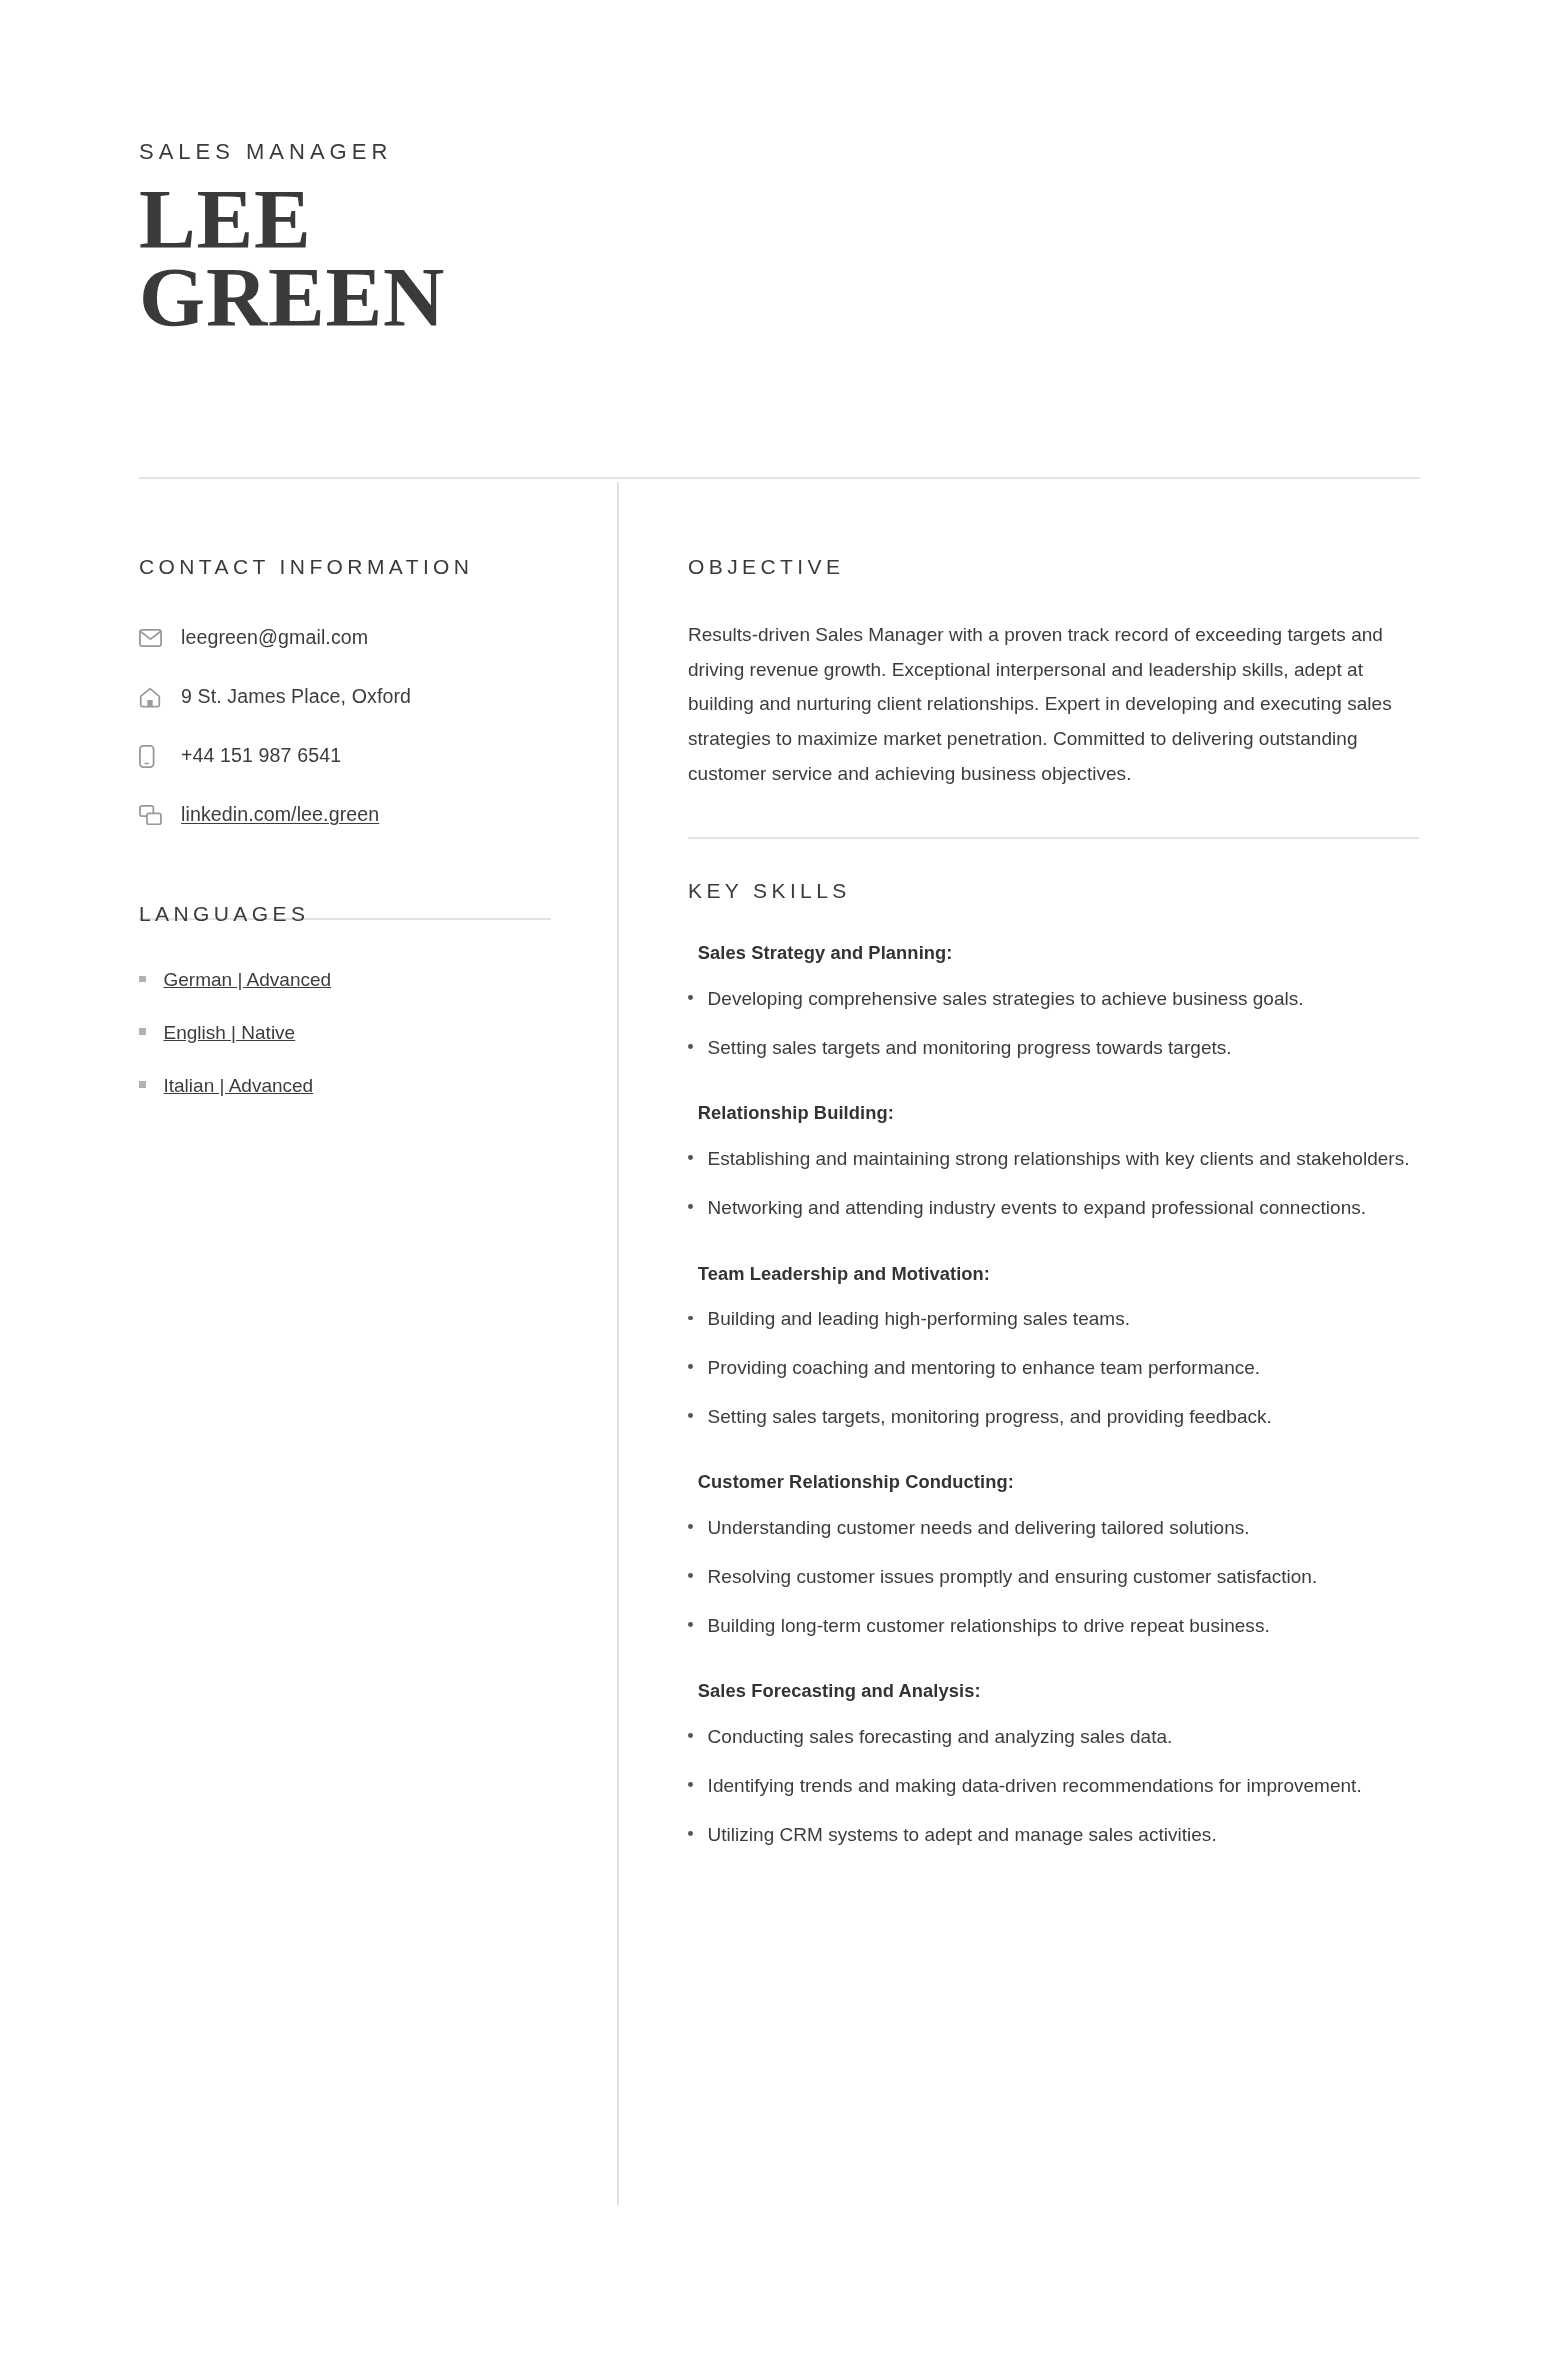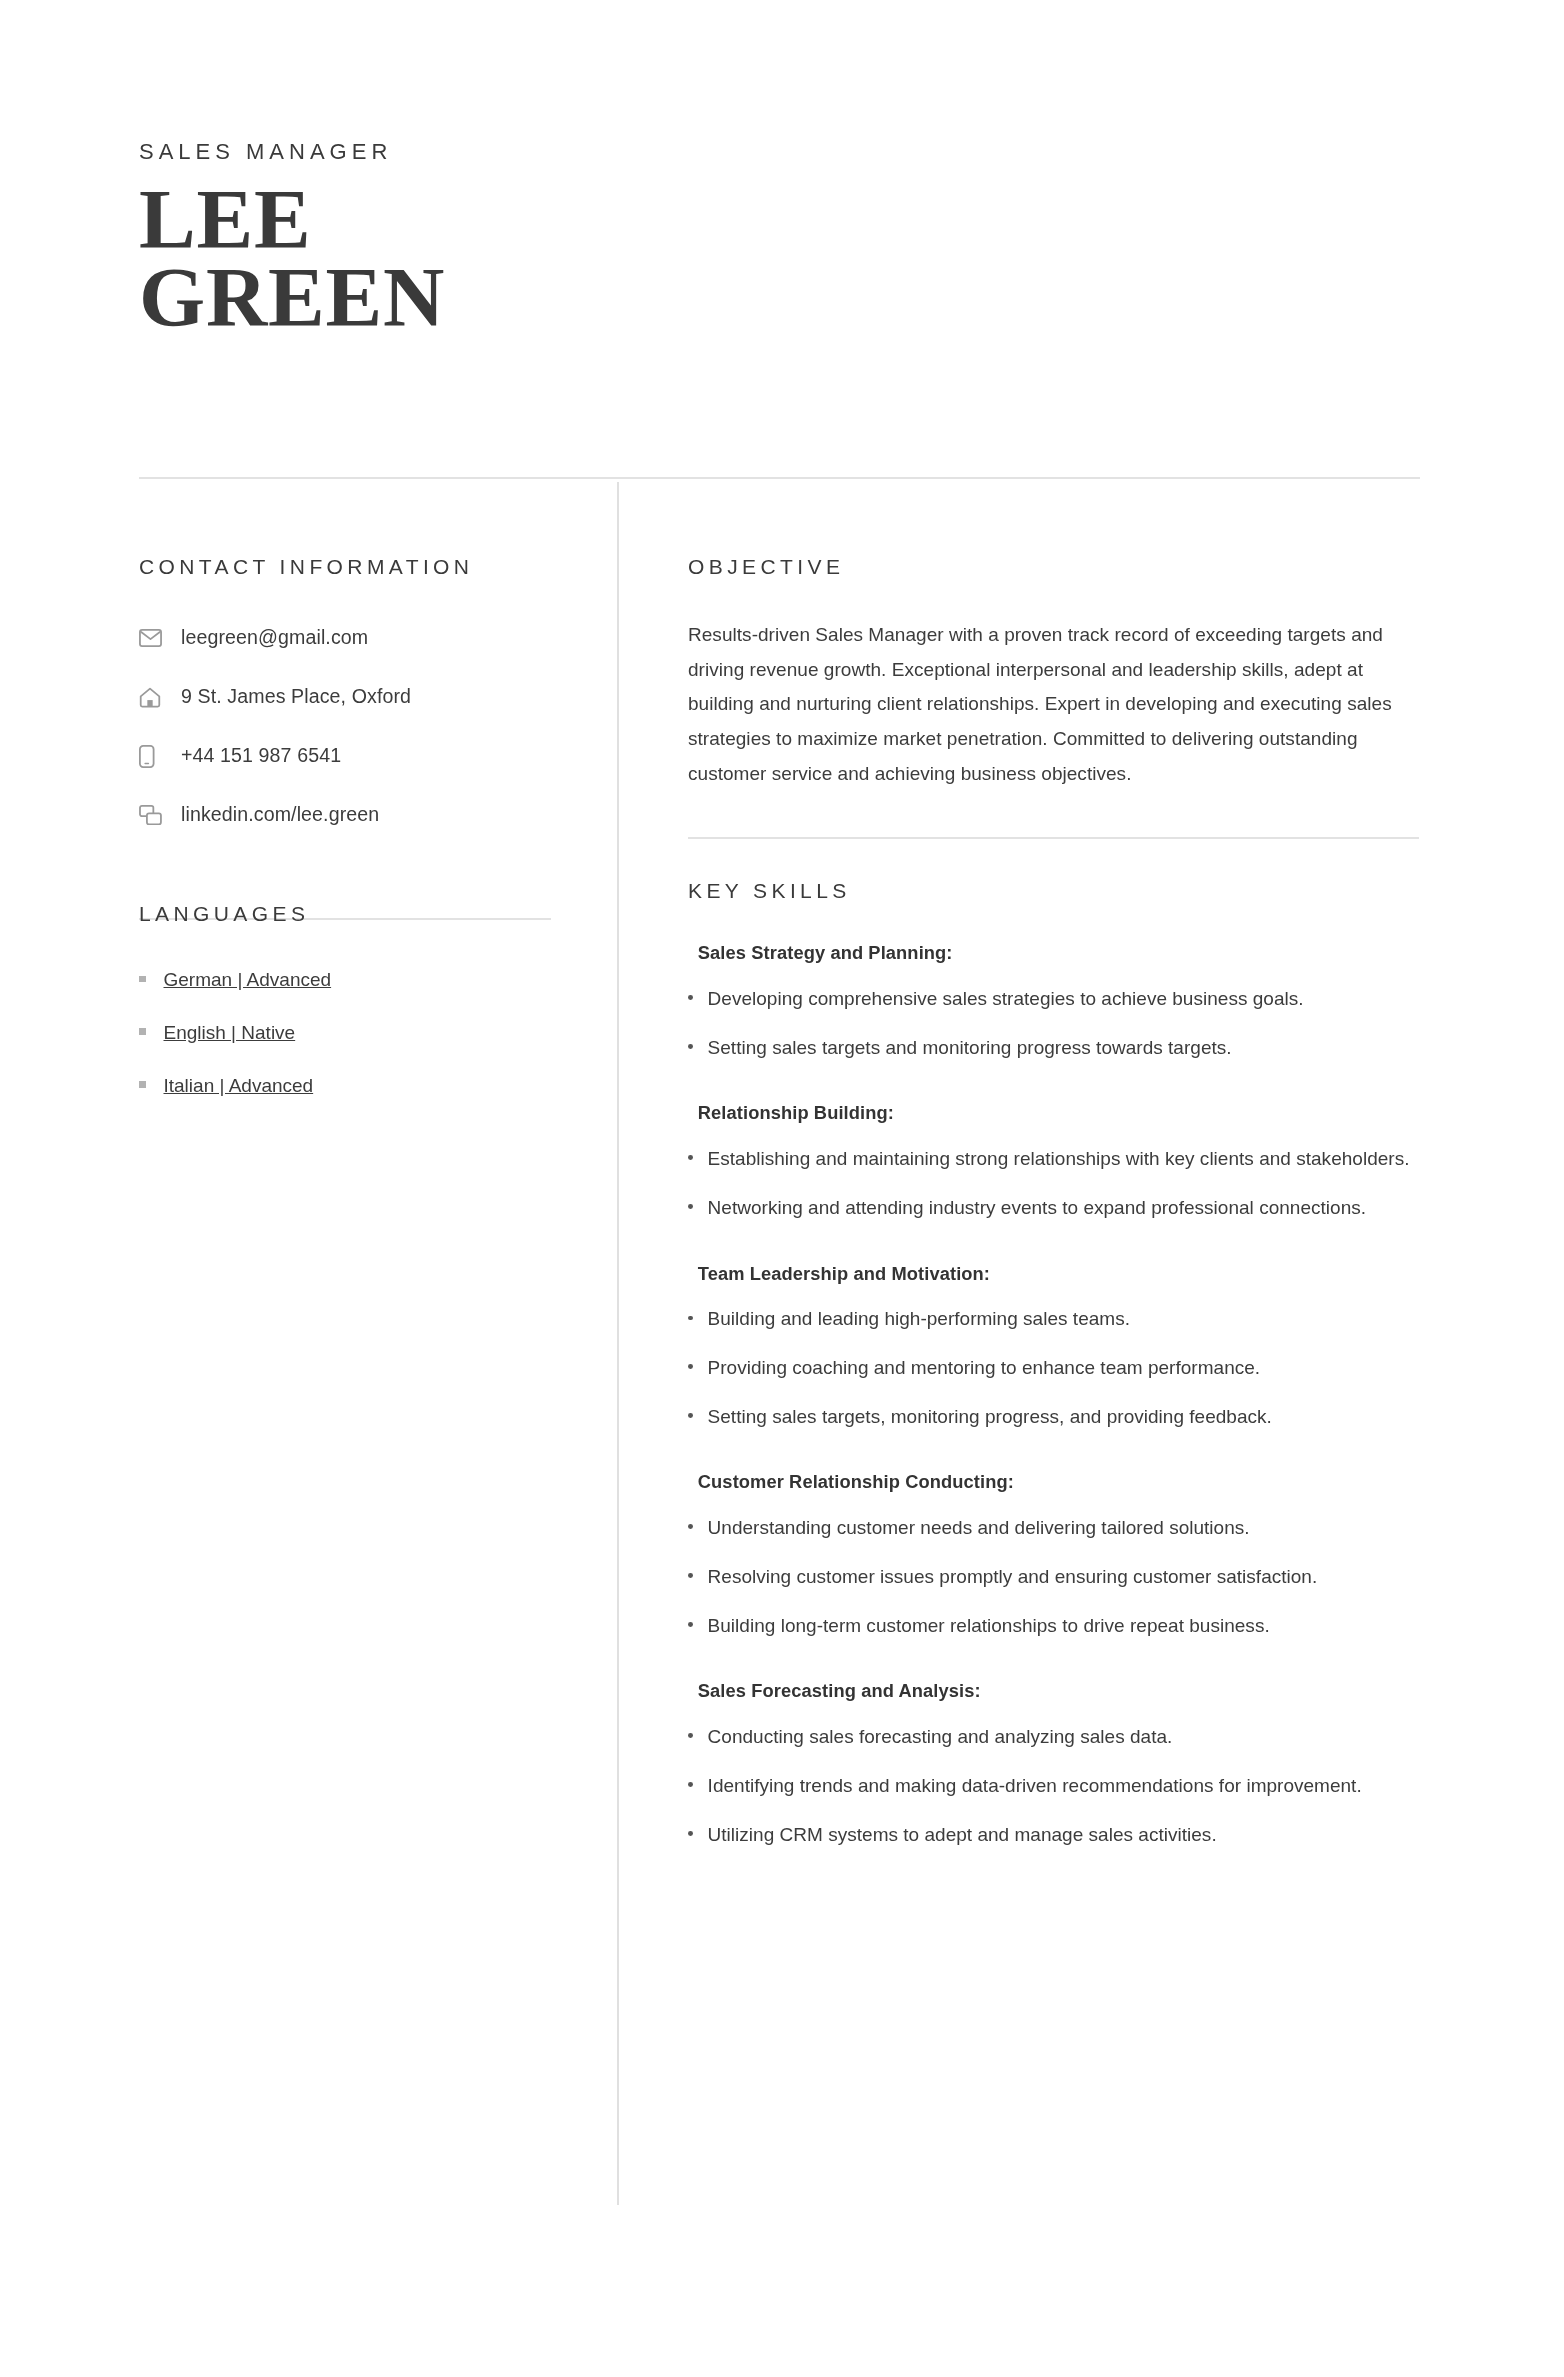--- a/index.html
+++ b/index.html
@@ -133,20 +133,21 @@
   }
   .contact-icon svg { display: block; }
   .contact-text {
     font-size: 19.6px;
     font-weight: 400;
     color: #3c3c3c;
     line-height: 1.3;
     letter-spacing: 0.1px;
   }
   .contact-text.is-link {
+    text-decoration: underline;
     text-underline-offset: 2.4px;
   }
 
   
   .languages-block {
     margin-top: 73px;
   }
   .lang-list {
     margin-top: 41px;
     list-style: none;

